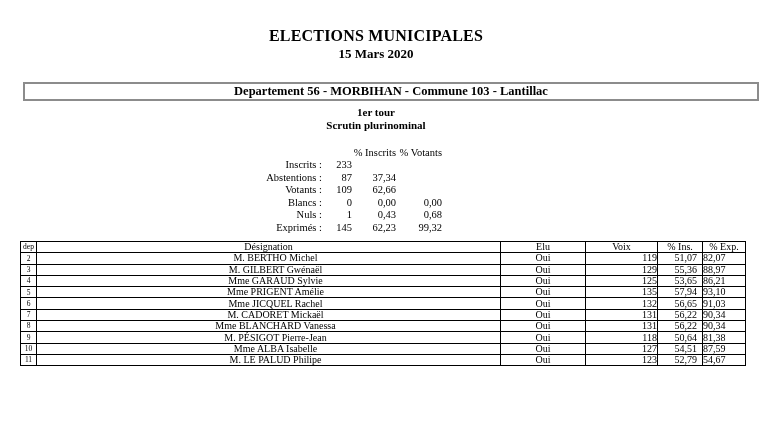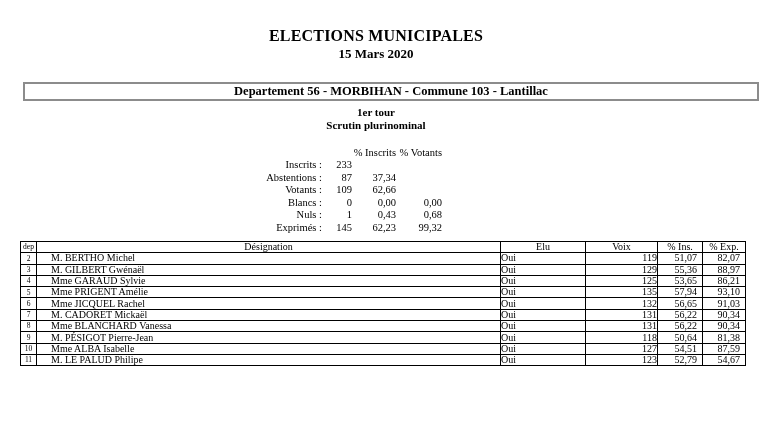--- a/index.html
+++ b/index.html
@@ -41,25 +41,25 @@
   }
   .results th, .results td {
     border: 1px solid #000;
     padding: 0; height: 11.3px;
     font-weight: normal; line-height: 1;
     overflow: hidden; white-space: nowrap;
   }
   .results th { text-align: center; }
   .results th.col-dep { font-size: 7.5px; }
   .results td.col-dep { text-align: center; font-size: 7.5px; }
-  .results td.col-name { text-align: left; padding-left: 14px; }
-  .results td.col-elu  { }
+  .results td.col-name { text-align: center; padding-left: 14px; }
+  .results td.col-elu  { text-align: center; }
   .results td.col-voix { text-align: right; }
   .results td.col-ins  { text-align: right; padding-right: 5px; }
-  .results td.col-exp  { text-align: right; padding-right: 5px; }
+  .results td.col-exp  { padding-right: 5px; }
 </style>
 </head>
 <body>
 
 <div class="centered-line doc-title">ELECTIONS MUNICIPALES</div>
 <div class="centered-line doc-date">15 Mars 2020</div>
 
 <div class="banner-box">Departement 56 - MORBIHAN - Commune 103 - Lantillac</div>
 
 <div class="centered-line round-line">1er tour</div>

